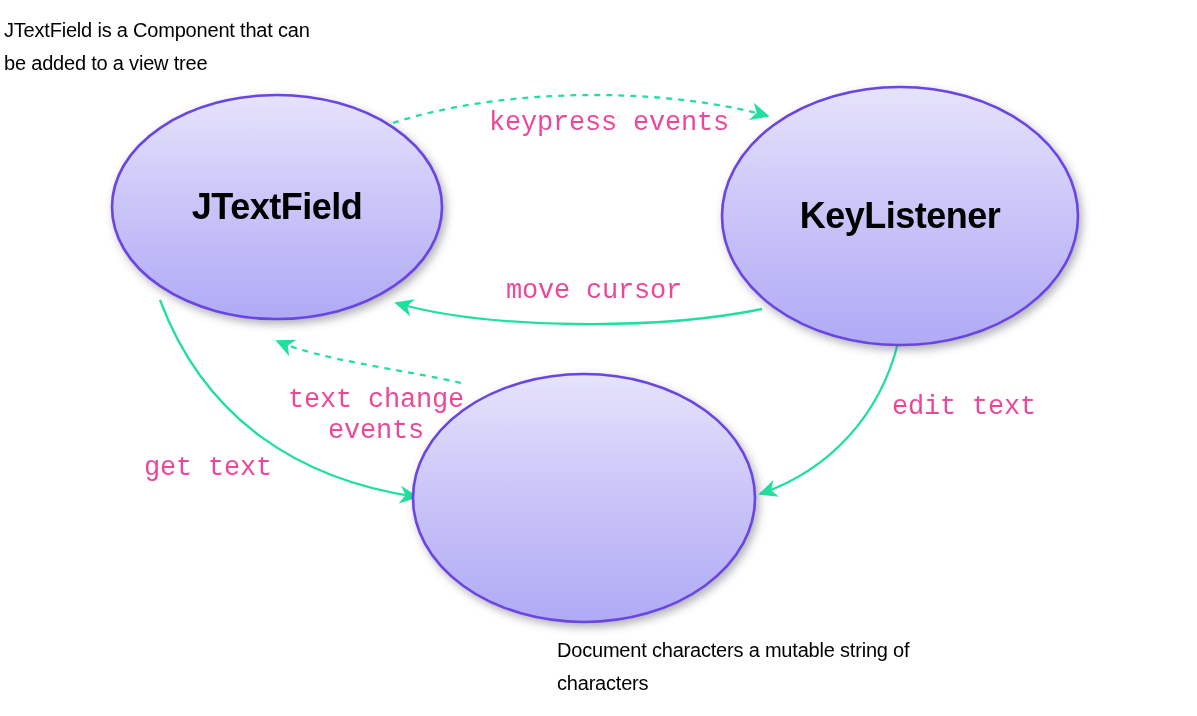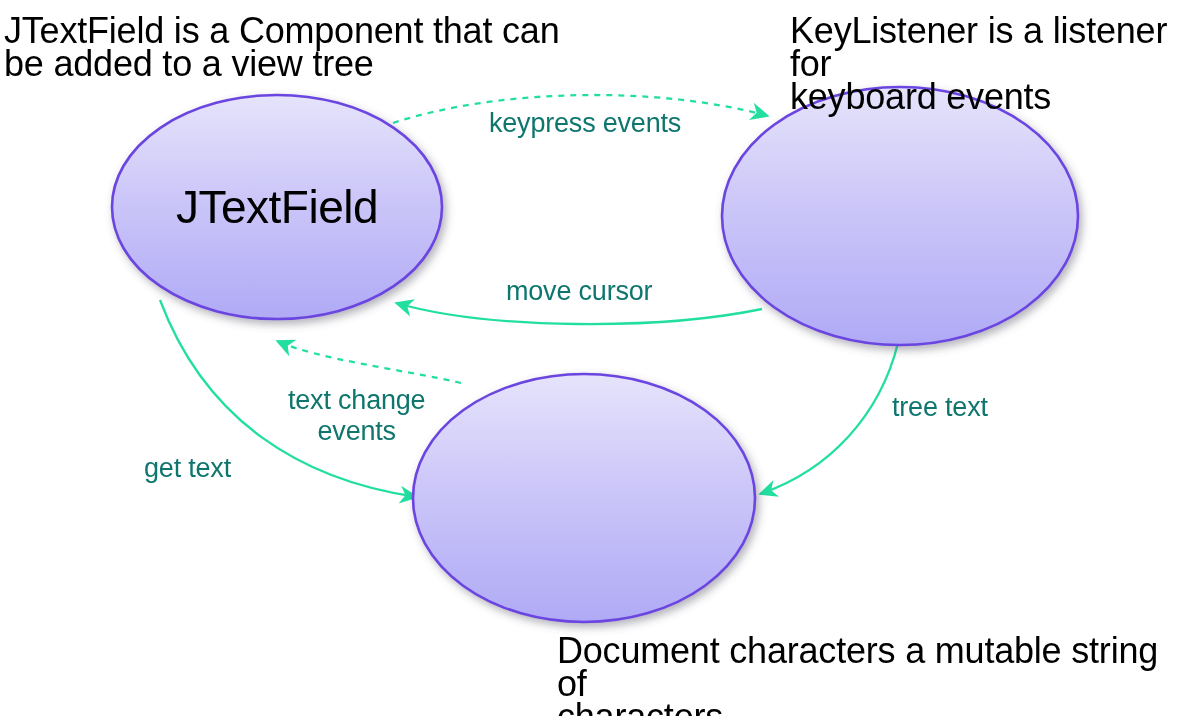--- a/index.html
+++ b/index.html
@@ -18,21 +18,21 @@
     height: 716px;
     background: #ffffff;
     overflow: hidden;
   }
 
   
   .caption {
     position: absolute;
     color: #000000;
     font-family: "Liberation Sans", sans-serif;
-    font-size: 36px;
+    font-size: 20px;
     line-height: 33px;
     font-weight: 400;
     letter-spacing: -0.2px;
     white-space: pre-line;
   }
   #caption-jtextfield { left: 4px;   top: 14px; }
   #caption-keylistener{ left: 790px; top: 14px; }
   #caption-document   { left: 557px; top: 634px; }
 
   
@@ -41,37 +41,37 @@
     left: 0; top: 0;
     width: 1197px;
     height: 716px;
   }
 
   
   .node-label {
     position: absolute;
     color: #000000;
     font-family: "Liberation Sans", sans-serif;
-    font-weight: normal;
-    font-size: 46px;
+    font-weight: bold;
+    font-size: 36px;
     letter-spacing: -0.5px;
     text-align: center;
     transform: translate(-50%, -50%);
     white-space: nowrap;
     pointer-events: none;
   }
   #label-jtextfield  { left: 277px; top: 207px; }
   #label-keylistener { left: 900px; top: 216px; }
   #label-document    { left: 584px; top: 498px; }
 
   
   .edge-label {
     position: absolute;
-    color: #0f766e;
-    font-family: Liberation Sans, sans-serif;
+    color: #ec4899;
+    font-family: Liberation Mono, monospace;
     font-size: 27px;
     line-height: 31px;
     font-weight: 400;
     letter-spacing: -0.2px;
     white-space: pre-line;
     pointer-events: none;
   }
   #edge-keypress      { left: 489px; top: 108px; }
   #edge-movecursor    { left: 500px; top: 276px; margin-left: 6px; }
   #edge-textchange    { left: 288px; top: 385px; text-align: center; }
@@ -112,28 +112,27 @@
     </g>
 
     <g>
       <ellipse cx="277" cy="207" rx="165" ry="112" fill="url(#nodeGrad)" stroke="#6b45e0" stroke-width="2.6" filter="url(#softShadow)"></ellipse>
       <ellipse cx="900" cy="216" rx="178" ry="129" fill="url(#nodeGrad)" stroke="#6b45e0" stroke-width="2.6" filter="url(#softShadow)"></ellipse>
       <ellipse cx="584" cy="498" rx="171" ry="124" fill="url(#nodeGrad)" stroke="#6b45e0" stroke-width="2.6" filter="url(#softShadow)"></ellipse>
     </g>
   </svg>
 
   <div class="node-label" id="label-jtextfield">JTextField</div>
+  <div class="node-label" id="label-keylistener">KeyListener</div>
 
   <div class="edge-label" id="edge-keypress">keypress events</div>
   <div class="edge-label" id="edge-movecursor">move cursor</div>
   <div class="edge-label" id="edge-textchange">text change
 events</div>
   <div class="edge-label" id="edge-gettext">get text</div>
-  <div class="edge-label" id="edge-edittext">tree text</div>
+  <div class="edge-label" id="edge-edittext">edit text</div>
 
   <div class="caption" id="caption-jtextfield">JTextField is a Component that can
 be added to a view tree</div>
-  <div class="caption" id="caption-keylistener">KeyListener is a listener for
-keyboard events</div>
   <div class="caption" id="caption-document">Document characters a mutable string of
 characters</div>
 
 </div>
 
 </body></html>

